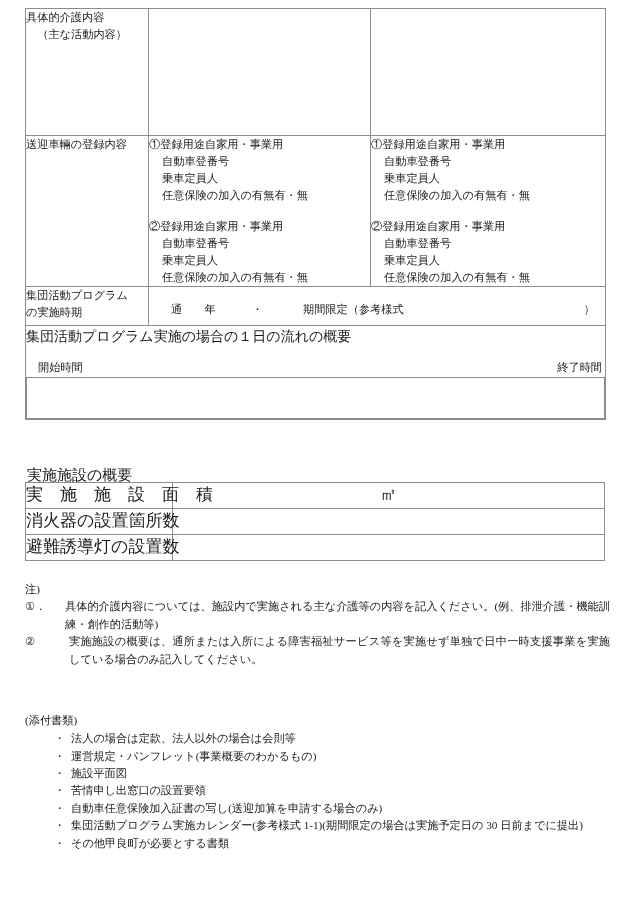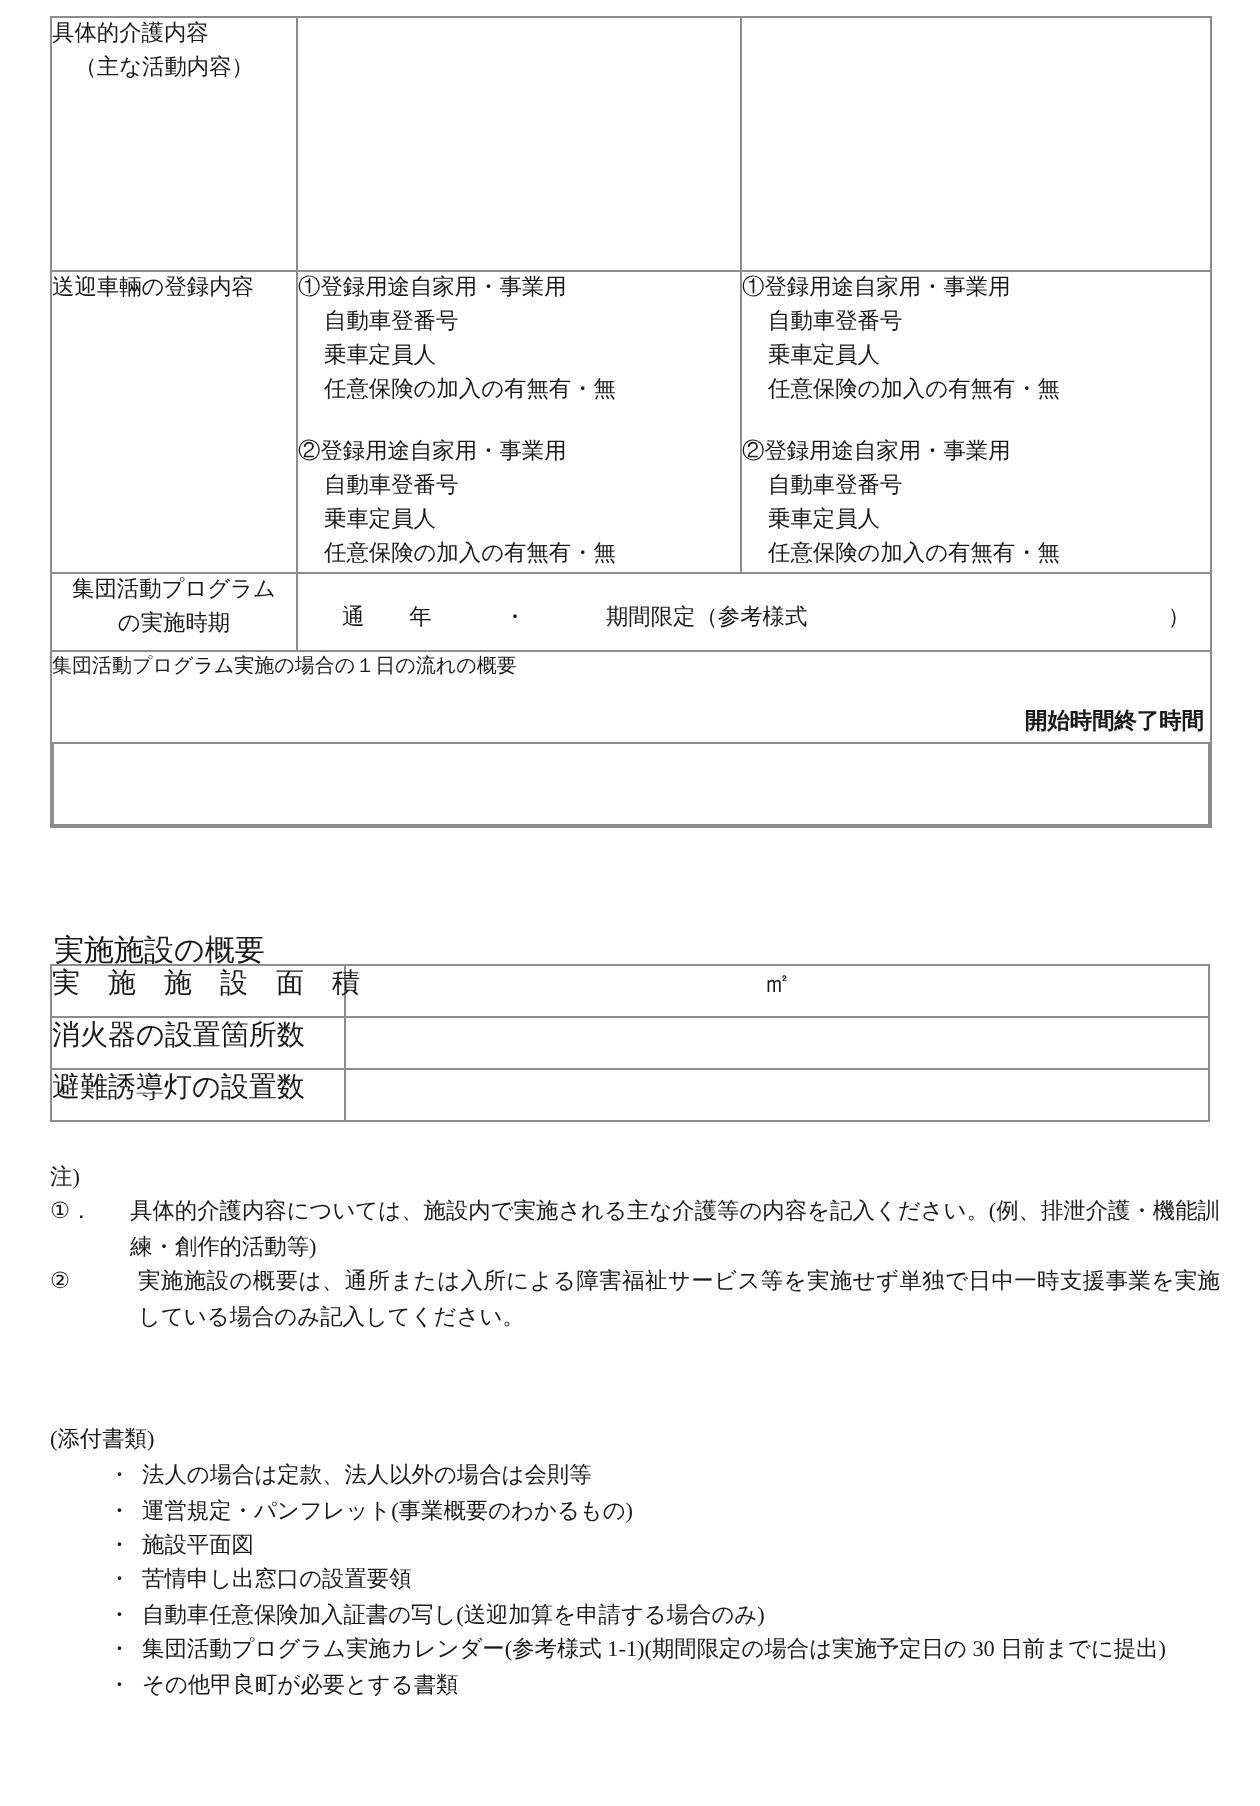--- a/index.html
+++ b/index.html
@@ -71,38 +71,37 @@
     white-space: pre;
     padding-top: 14px;
     padding-left: 22px;
   }
   .period-inner .sp1 { display: inline-block; width: 36px; }
   .period-inner .sp2 { display: inline-block; width: 40px; }
   .period-paren-right {
     margin-left: auto;
     padding-right: 10px;
   }
-  .row-period .label-cell { height: 38px; text-align: center; }
+  .row-period .label-cell { height: 38px; }
 
   
   .flow-cell {
     padding: 4px 10px 11px 7px;
   }
   .flow-title {
-    font-size: 10px;
+    font-size: 14px;
     line-height: 1.5;
   }
   .flow-times {
     position: relative;
     display: flex;
-    justify-content: flex-end;
+    justify-content: space-between;
     font-size: 11.2px;
     margin-top: 12px;
     padding: 0 3px 0 12px;
-    font-weight: bold;
   }
   .flow-box {
     margin-top: 1px;
     height: 40px;
     border: 1px solid #8d8d8d;
   }
 
   
   .fac-heading {
     position: absolute;
@@ -113,21 +112,21 @@
   .fac-table {
     position: absolute;
     left: 25px;
     top: 482px;
     width: 580px;
     border-collapse: collapse;
     table-layout: fixed;
   }
   .fac-table td {
     border: 1px solid #8d8d8d;
-    font-size: 14px;
+    font-size: 17px;
     vertical-align: top;
     padding: 0;
   }
   .fac-label {
     width: 146px;
     padding: 5px 5px 5px 7px;
     white-space: pre;
   }
   .fac-value {
     height: 25px;

